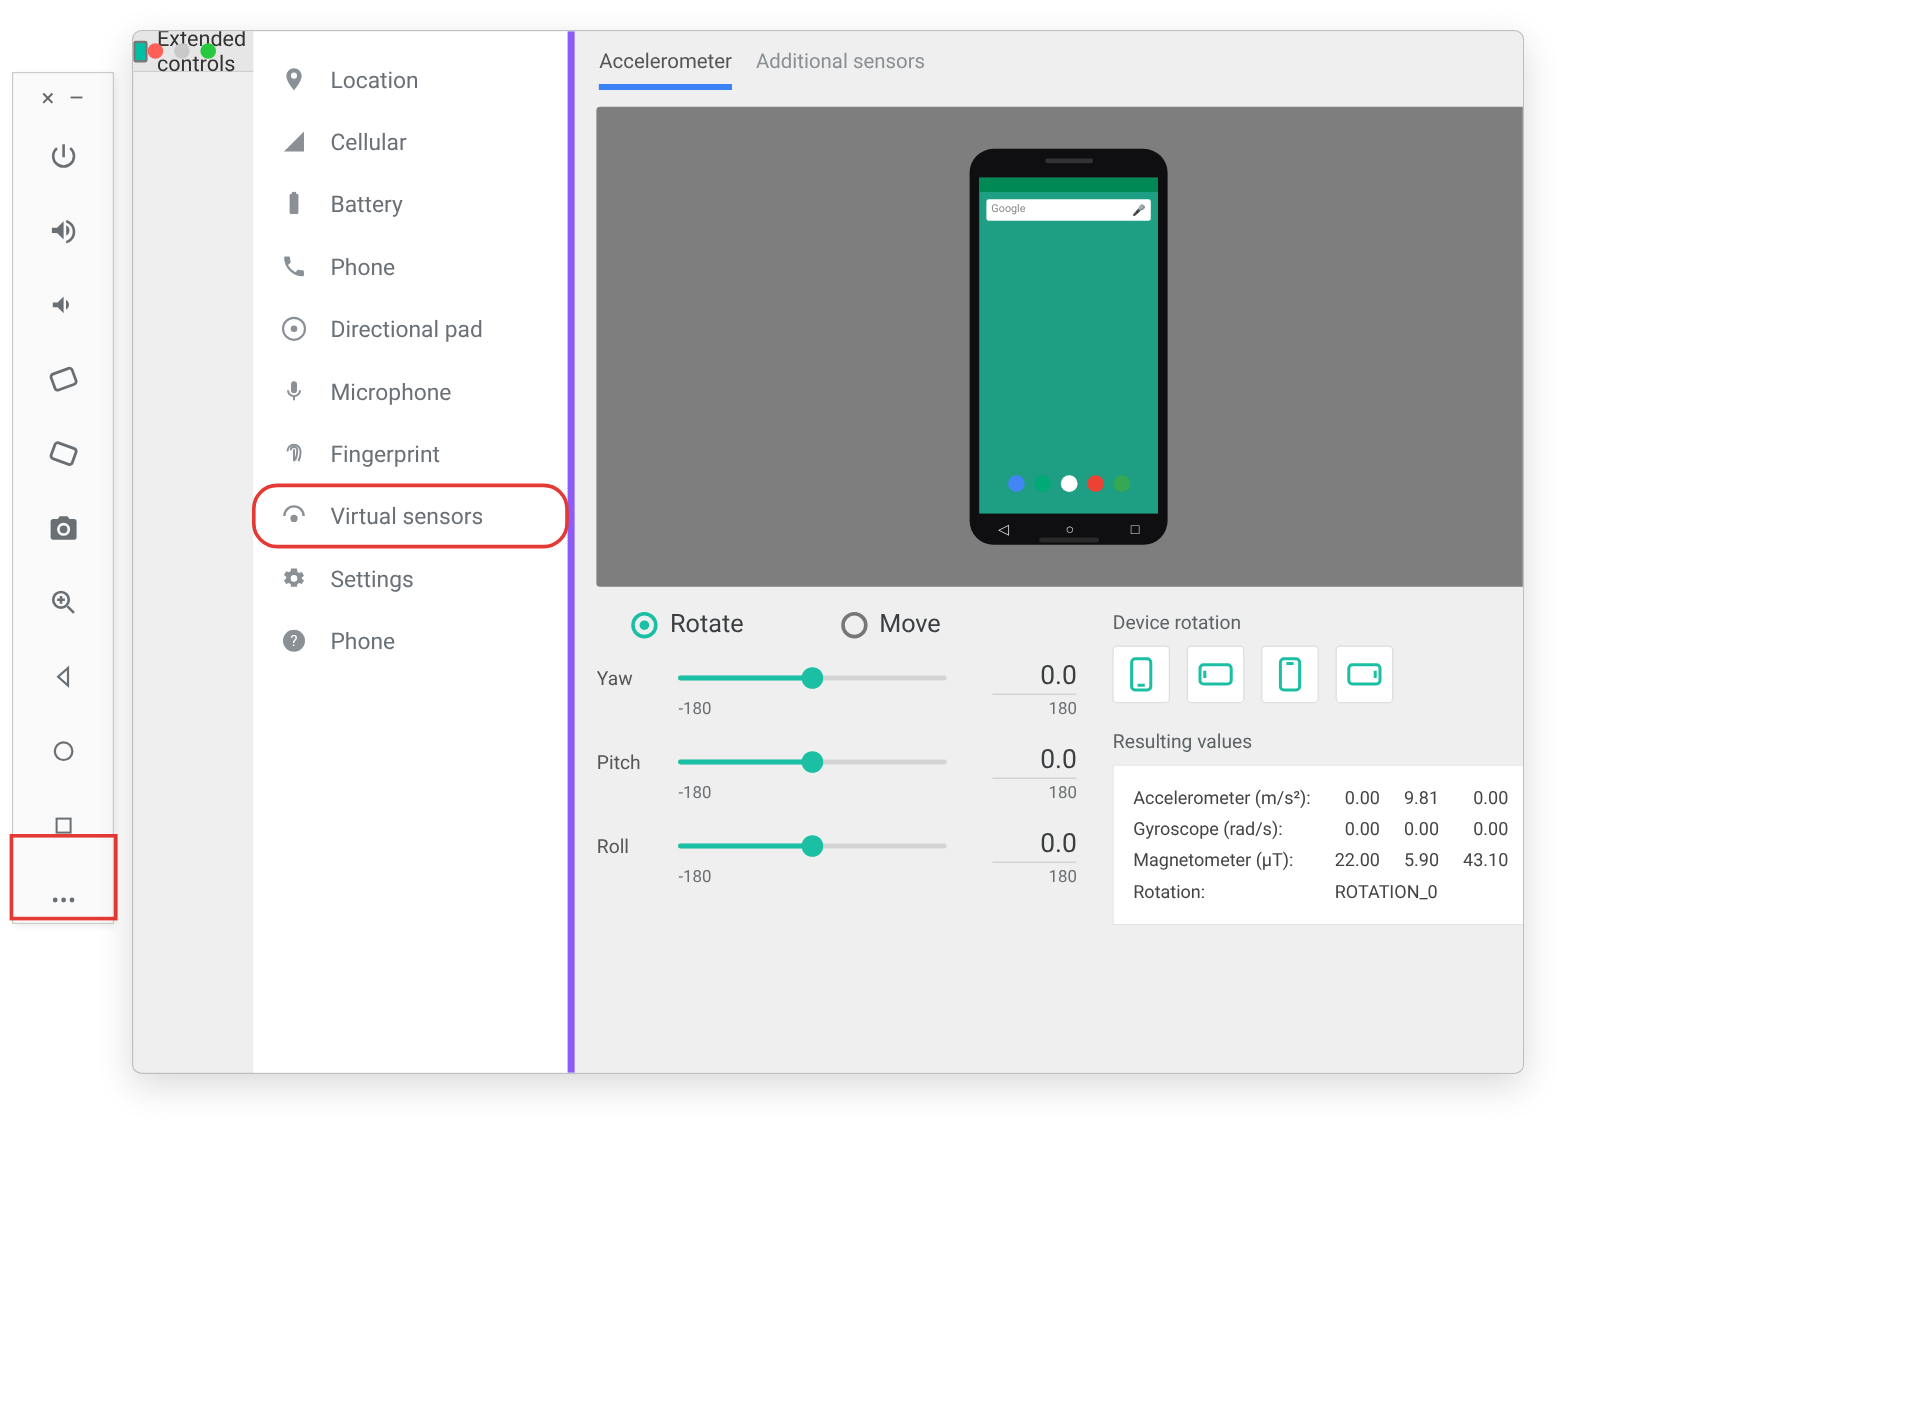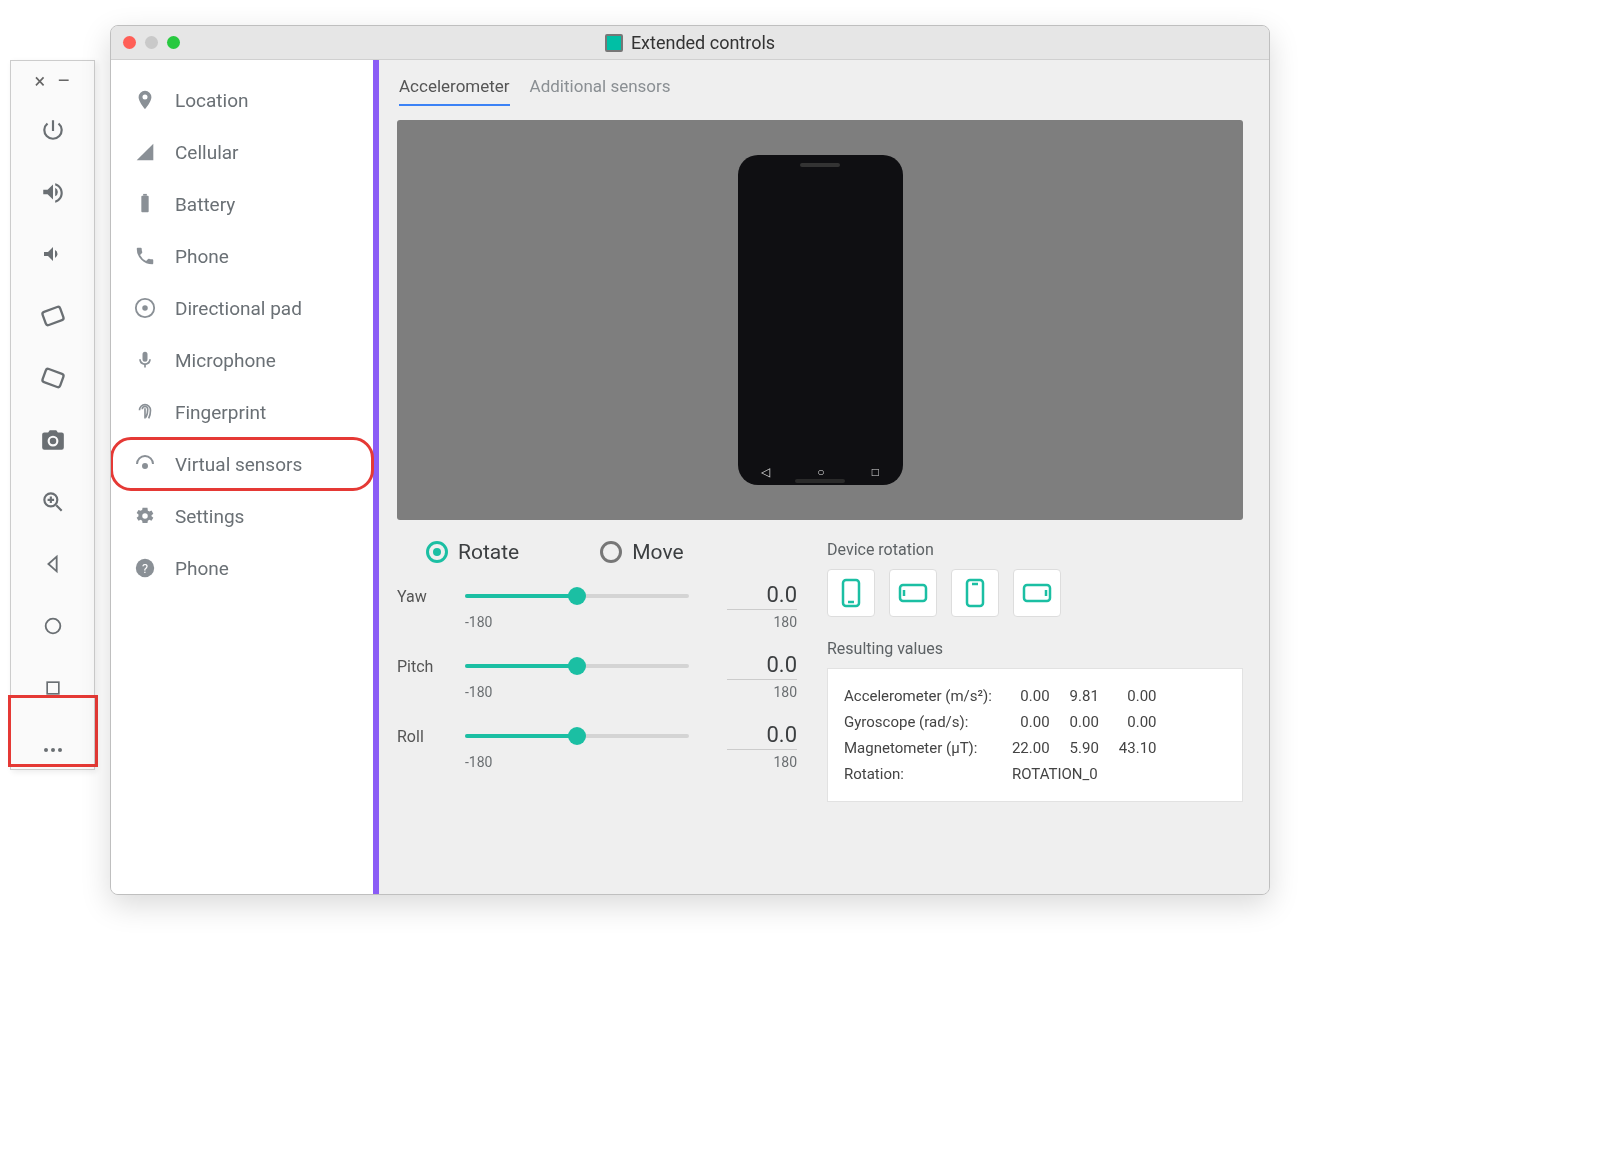--- a/index.html
+++ b/index.html
@@ -33,21 +33,21 @@
 
 .win {
   position: absolute;
   left: 110px; top: 25px;
   width: 1160px; height: 870px;
   background: #efefef;
   border: 1px solid #bfbfbf;
   border-radius: 8px;
   box-shadow: 0 10px 30px rgba(0,0,0,.15);
   overflow: hidden;
-  display:flex; flex-direction:column;
+  display:flex; flex-direction:row;
 }
 .titlebar {
   height: 34px; background:#e6e6e6; border-bottom:1px solid #d0d0d0;
   display:flex; align-items:center; position:relative;
 }
 .traffic { position:absolute; left:12px; display:flex; gap:9px; }
 .traffic span { width:13px; height:13px; border-radius:50%; display:block;}
 .tl-red{background:#ff5f57;} .tl-yel{background:#c9c9c9;} .tl-grn{background:#28c940;}
 .titlebar .title { margin:0 auto; font-size:18px; color:#333; display:flex; align-items:center; gap:8px;}
 .title .app-icon { width:18px; height:18px; background:#00bfa5; border:2px solid #777; border-radius:2px; }
@@ -61,21 +61,21 @@
   display:flex; align-items:center; gap:18px;
   padding: 14px 18px 14px 22px;
   font-size:19px; color:#6a7075; cursor:pointer;
 }
 .side-item .ico { width:24px; height:24px; color:#8a9096; display:flex; align-items:center; justify-content:center;}
 .side-item.highlight { outline:3px solid #e53935; outline-offset:-2px;border-radius:20px; }
 
 .main { flex:1; background:#efefef; padding: 16px 26px 20px 18px; display:flex; flex-direction:column; min-width:0;}
 .tabs { display:flex; gap:20px; font-size:17px; padding-left:2px;}
 .tab { padding-bottom:8px; color:#8a8f93; cursor:pointer;}
-.tab.active { color:#555; border-bottom:2px solid #3b82f6; }
+.tab.active { color:#555; border-bottom:5px solid #3b82f6; }
 
 .device-stage {
   margin-top:14px; height:400px; background:#7e7e7e; border-radius:3px;
   display:flex; align-items:center; justify-content:center; position:relative;
 }
 .phone { width:165px; height:330px; background:#0f0f12; border-radius:20px; padding:10px 8px 14px; position:relative;}
 .phone .speaker{position:absolute; top:8px; left:50%; transform:translateX(-50%); width:40px; height:4px; background:#333; border-radius:2px;}
 .phone .screen{position:absolute; top:24px; bottom:26px; left:8px; right:8px; background:#1e9e82; overflow:hidden;}
 .screen .status{height:12px; background:#085; }
 .screen .search{margin:6px 6px 0; height:18px; background:#fff; border-radius:2px; display:flex; align-items:center; font-size:9px; color:#888; padding:0 4px; justify-content:space-between;}
@@ -291,20 +291,35 @@
 
     <div class="main">
       <div class="tabs">
         <div class="tab active">Accelerometer</div>
         <div class="tab">Additional sensors</div>
       </div>
 
       <div class="device-stage">
         <div class="phone">
           <div class="speaker"></div>
+          <div class="screen">
+            <div class="wall"></div>
+            <div class="status"></div>
+            <div class="search">
+                  <span>Google</span>
+                  <span style="color:#4285f4">🎤</span>
+                </div>
+            <div class="dock">
+              <span class="d" style="background:#4285f4"></span>
+              <span class="d" style="background:#0a7"></span>
+              <span class="d" style="background:#fff"></span>
+              <span class="d" style="background:#ea4335"></span>
+              <span class="d" style="background:#34a853"></span>
+            </div>
+          </div>
           <div class="navbar">
                 <span>◁</span>
                 <span>○</span>
                 <span>□</span>
               </div>
           <div class="home-slit"></div>
         </div>
       </div>
 
       <div class="under">

